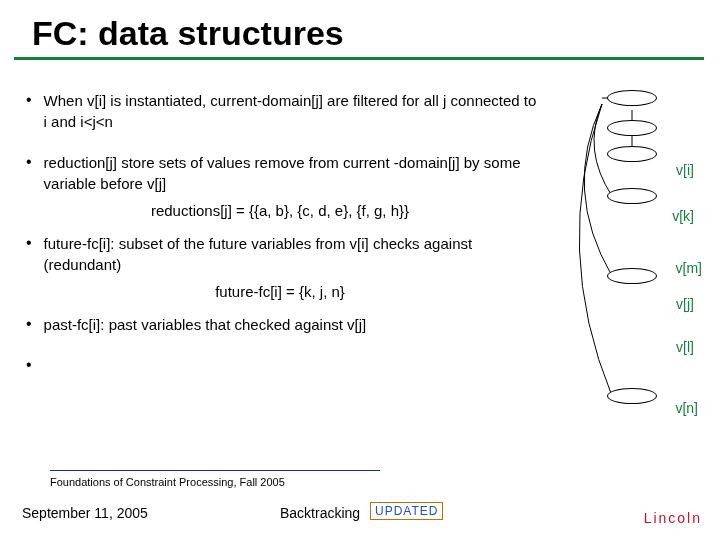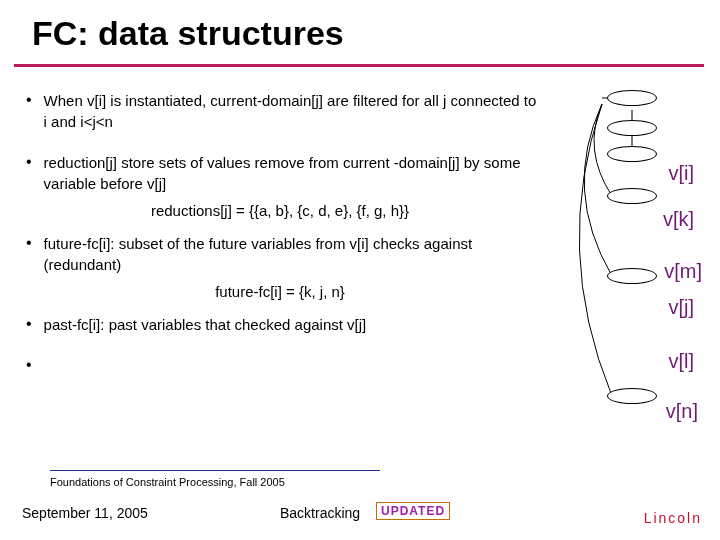--- a/index.html
+++ b/index.html
@@ -8,22 +8,22 @@
     height: 540px;
     background: #fff;
     font-family: Arial, Helvetica, sans-serif;
     position: relative;
     overflow: hidden;
   }
   .title {
     font-size: 34px;
     font-weight: bold;
     color: #000;
-    padding: 14px 0 11px 18px;
-    border-bottom: 3px solid #be185d;
+    padding: 14px 0 4px 18px;
+    border-bottom: 3px solid #15803d;
     width: 690px;
     margin-left: 14px;
   }
   .content {
     position: absolute;
     left: 20px;
     top: 90px;
     width: 520px;
   }
   .bullet {
@@ -59,22 +59,22 @@
   .oval {
     position: absolute;
     width: 50px;
     height: 16px;
     border: 1px solid #000;
     border-radius: 50%;
     background: #fff;
   }
   .lbl {
     position: absolute;
-    font-size: 20px;
-    color: #701a75;
+    font-size: 14px;
+    color: #15803d;
   }
   .footer-rule {
     position: absolute;
     left: 50px;
     top: 470px;
     width: 330px;
     border-top: 1.5px solid #1a2f8a;
   }
   .foot1 {
     position: absolute;
@@ -95,26 +95,25 @@
     left: 280px;
     top: 505px;
     font-size: 14px;
     color: #000;
   }
   .updated {
     position: absolute;
     left: 370px;
     top: 502px;
     font-size: 12px;
-    font-weight: bold;
-    color: #a21caf;
+    font-weight: normal;
+    color: #1d4ed8;
     border: 1px solid #c07000;
     padding: 1px 4px;
     letter-spacing: 1px;
-    margin-left: 6px;
   }
   .logo {
     position: absolute;
     right: 18px;
     bottom: 14px;
     text-align: right;
   }
   .neb {
     font-family: Georgia, 'Times New Roman', serif;
     font-size: 22px;
@@ -195,21 +194,21 @@
   <div class="oval" style="left:65px; top:30px;"></div>
   <div class="oval" style="left:65px; top:56px;"></div>
   <div class="oval" style="left:65px; top:98px;"></div>
   <div class="oval" style="left:65px; top:178px;"></div>
   <div class="oval" style="left:65px; top:298px;"></div>
 
   <div class="lbl" style="right:8px; top:72px;">v[i]</div>
   <div class="lbl" style="right:8px; top:118px;">v[k]</div>
   <div class="lbl" style="right:0px; top:170px;">v[m]</div>
   <div class="lbl" style="right:8px; top:206px;margin-left:30px;">v[j]</div>
-  <div class="lbl" style="right:8px; top:260px;">v[l]</div>
+  <div class="lbl" style="right:8px; top:249px;">v[l]</div>
   <div class="lbl" style="right:4px; top:310px;">v[n]</div>
 </div>
 
 <div class="footer-rule"></div>
 <div class="foot1">Foundations of Constraint Processing, Fall 2005</div>
 <div class="foot2">September 11, 2005</div>
 <div class="foot3">Backtracking</div>
 <div class="updated">UPDATED</div>
 
 <div class="logo">

